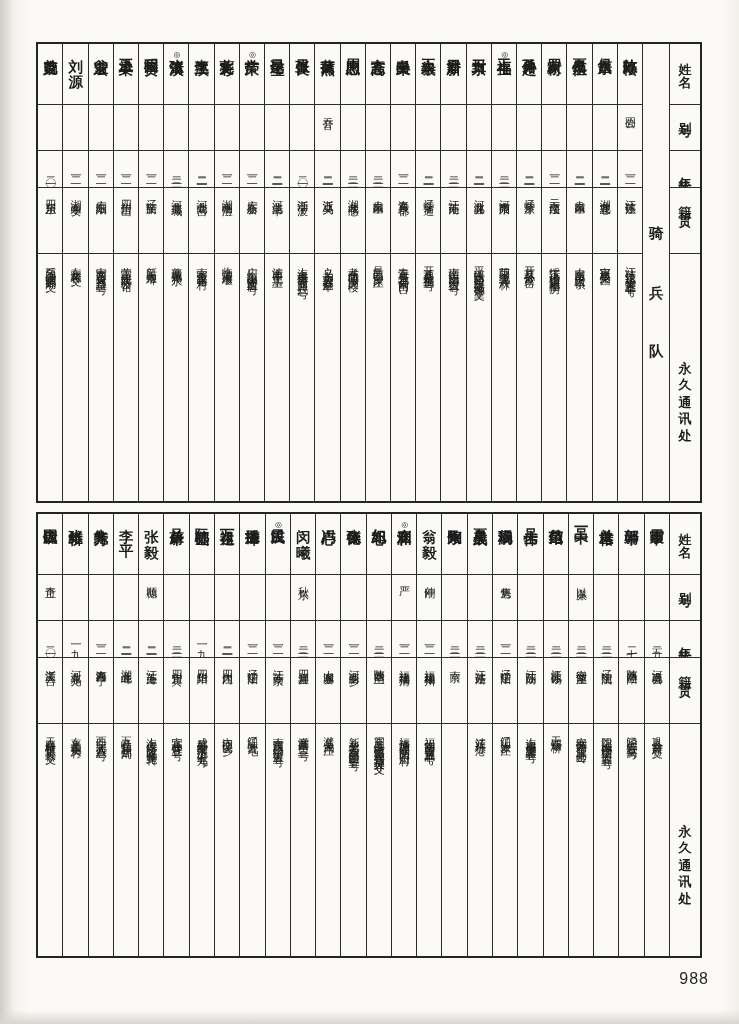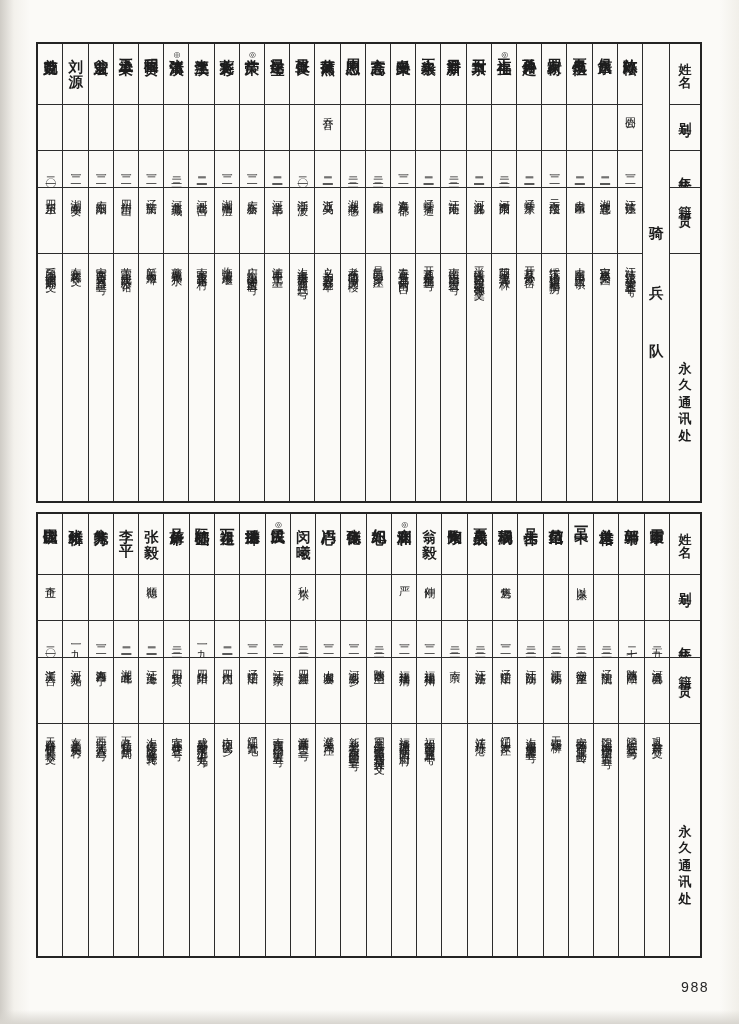--- a/index.html
+++ b/index.html
@@ -68,23 +68,23 @@
 
   .section-label {
     writing-mode: vertical-rl; text-orientation: upright;
     font-size: 14.5px; font-weight: 700;
     letter-spacing: 58px; line-height: 1;
     margin: auto; padding-top: 58px;
   }
   .section-cell { border: none; flex: 1; display: flex; justify-content: center; }
 
   .page-number {
-    position: absolute; right: 30px; bottom: 28px;
-    font-size: 14px; letter-spacing: 1px;
-    font-family: Liberation Mono, monospace;
+    position: absolute; right: 30px; bottom: 36px;
+    font-size: 16px; letter-spacing: 1px;
+    font-family: Liberation Sans, sans-serif;
     color: #262626;
   }
 </style>
 </head>
 <body>
 
 <div class="page">
 
   <div class="roster top">
     <div class="col header-col">

